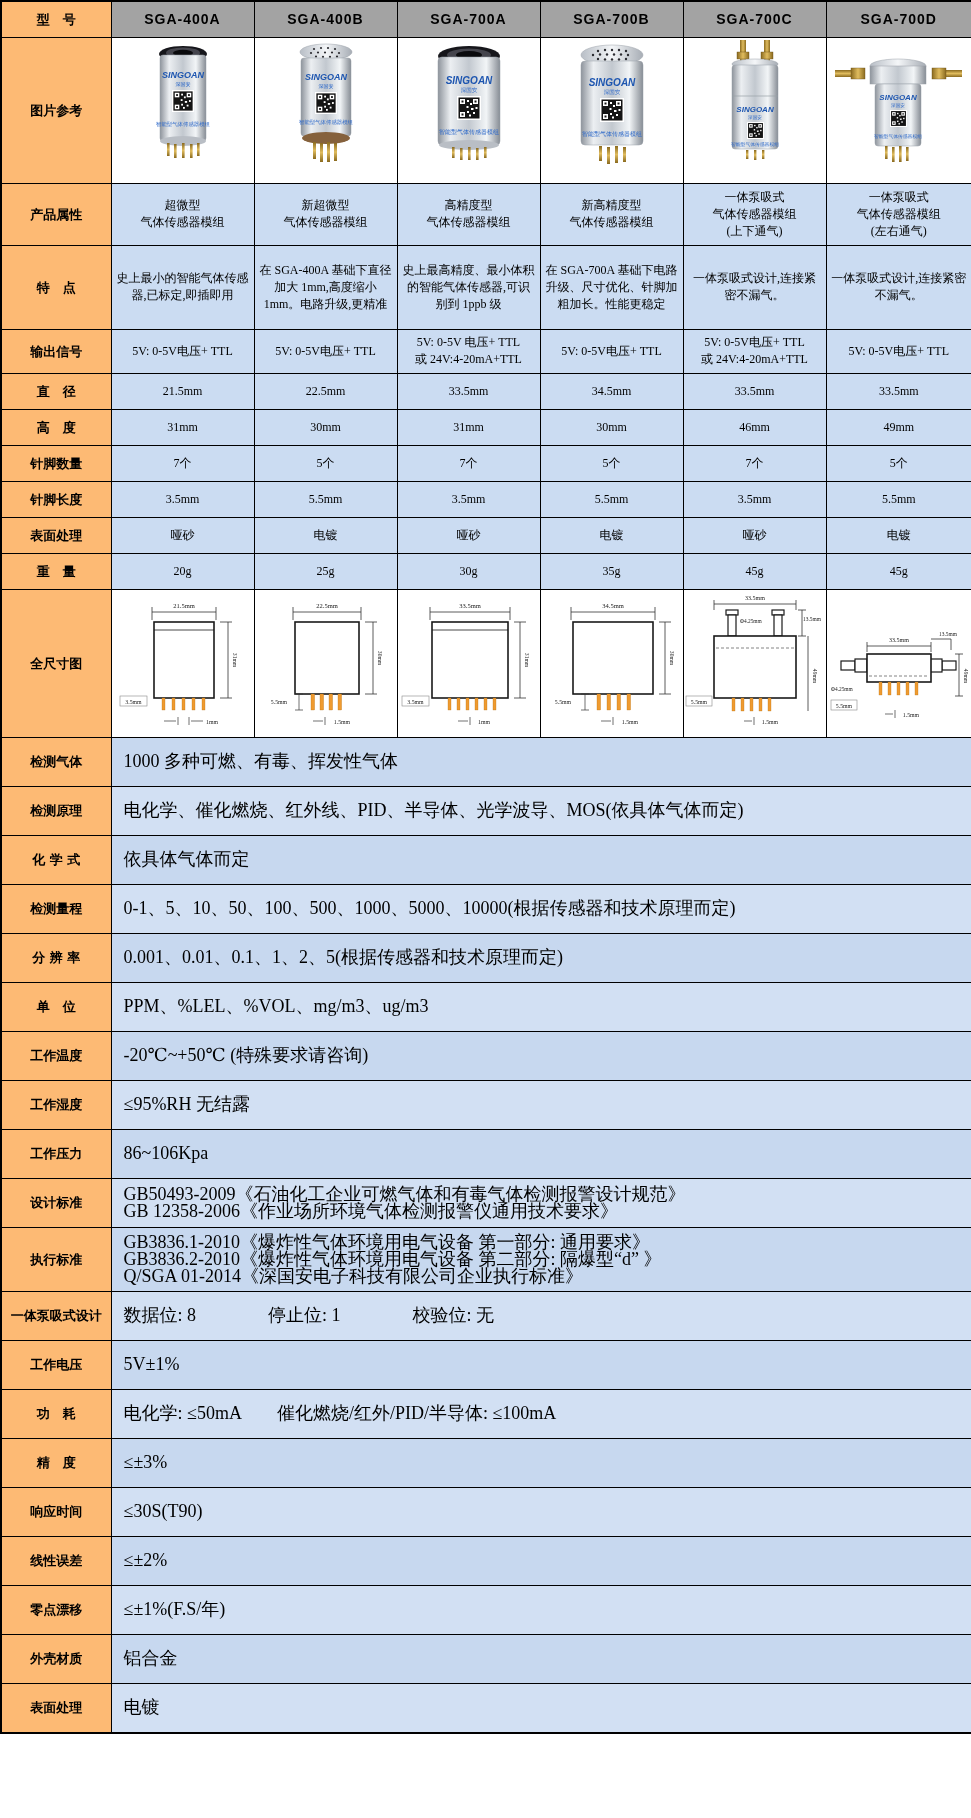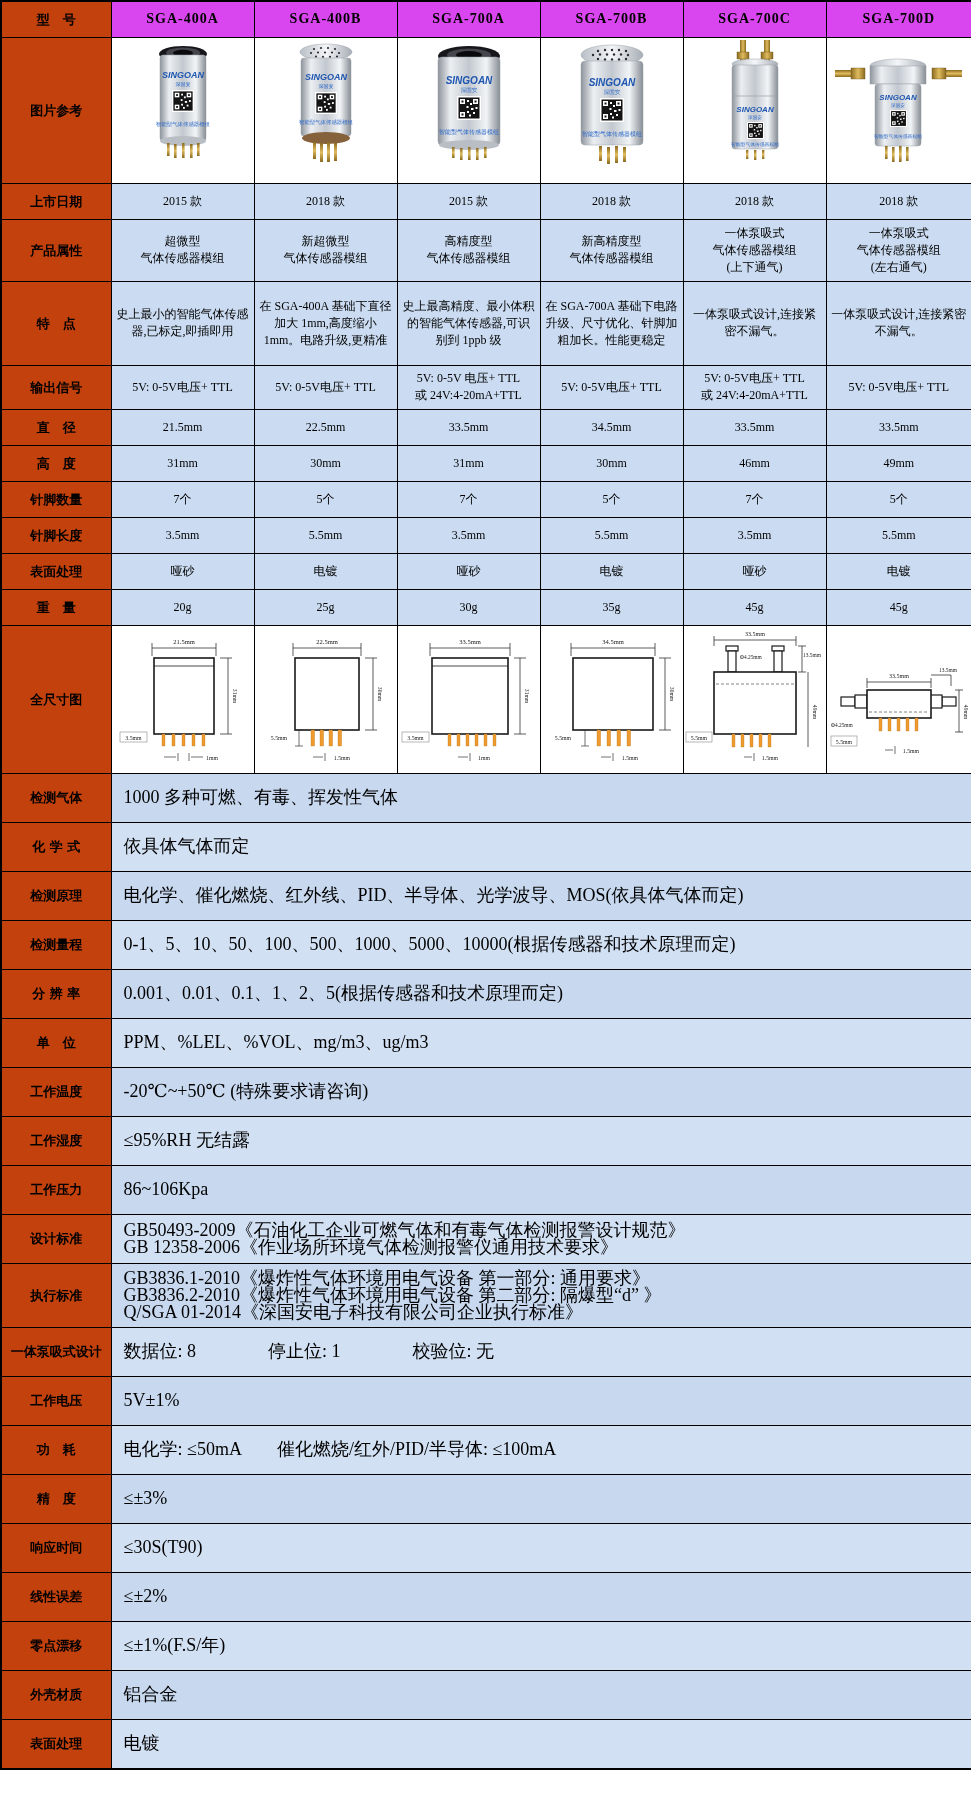--- a/index.html
+++ b/index.html
@@ -1,20 +1,20 @@
 <!DOCTYPE html>
 <html><head>
 <meta charset="utf-8">
 <style>
   html,body{margin:0;padding:0;background:#ffffff;}
   .page{width:971px;font-family:"DejaVu Sans","Liberation Sans",sans-serif;color:#000;}
   table{border-collapse:collapse;width:971px;table-layout:fixed;border:2px solid #000;}
   th,td{border:1px solid #000;text-align:center;vertical-align:middle;padding:2px 4px;overflow:hidden;}
-  th.rowlabel{background:#c2410c;font-weight:bold;font-size:13px;line-height:17px;white-space:pre-wrap;}
-  th.model{background:#d946ef;font-weight:bold;font-size:14px;font-family:Liberation Serif, serif;letter-spacing:1px;}
+  th.rowlabel{background:#fdba74;font-weight:bold;font-size:13px;line-height:17px;white-space:pre-wrap;}
+  th.model{background:#a3a3a3;font-weight:bold;font-size:14px;font-family:Liberation Sans, sans-serif;letter-spacing:1px;}
   td.val{background:#CBDCF2;font-size:12px;line-height:17px;font-family:"Liberation Serif","DejaVu Serif",serif;white-space:pre-line;}
   td.photo,td.diagram{background:#ffffff;padding:0;}
   td.specval{font-size:18px;line-height:17px;text-align:left;padding:6px 4px 6px 12px;
              font-family:"Liberation Serif","DejaVu Serif",serif;white-space:pre-wrap;}
   #spec-rows tr:nth-child(odd) .specval{background:#C7D8EF;}
   #spec-rows tr:nth-child(even) .specval{background:#D2E0F3;}
   tr.r-header{height:36px;}
   tr.r-photo{height:146px;}
   tr.r-launch{height:36px;}
   tr.r-attr{height:62px;}
@@ -269,29 +269,20 @@
             <rect x="58" y="108" width="2.6" height="13" fill="url(#gbrassv)"></rect>
                   <rect x="65" y="109" width="2.6" height="15" fill="url(#gbrassv)"></rect>
             <rect x="72" y="108" width="2.6" height="16" fill="url(#gbrassv)"></rect>
                   <rect x="79" y="109" width="2.6" height="14" fill="url(#gbrassv)"></rect>
           </g>
         </g>
       </svg>
     </td>
   </tr>
 
-  <tr class="r-launch">
-    <th class="rowlabel">上市日期</th>
-          <td class="val">2015 款</td>
-          <td class="val">2018 款</td>
-          <td class="val">2015 款</td>
-          <td class="val">2018 款</td>
-          <td class="val">2018 款</td>
-          <td class="val">2018 款</td>
-        </tr>
   <tr class="r-attr">
     <th class="rowlabel">产品属性</th>
           <td class="val">超微型
 气体传感器模组</td>
           <td class="val">新超微型
 气体传感器模组</td>
           <td class="val">高精度型
 气体传感器模组</td>
           <td class="val">新高精度型
 气体传感器模组</td>
@@ -593,26 +584,26 @@
     </td>
   </tr>
 
   </tbody>
       <tbody id="spec-rows">
         <tr class="specrow">
           <th class="rowlabel">检测气体</th>
           <td class="specval" colspan="6">1000 多种可燃、有毒、挥发性气体</td>
         </tr>
         <tr class="specrow">
+          <th class="rowlabel">检测原理</th>
+          <td class="specval" colspan="6">电化学、催化燃烧、红外线、PID、半导体、光学波导、MOS(依具体气体而定)</td>
+        </tr>
+        <tr class="specrow">
           <th class="rowlabel">化 学 式</th>
           <td class="specval" colspan="6">依具体气体而定</td>
-        </tr>
-        <tr class="specrow">
-          <th class="rowlabel">检测原理</th>
-          <td class="specval" colspan="6">电化学、催化燃烧、红外线、PID、半导体、光学波导、MOS(依具体气体而定)</td>
         </tr>
         <tr class="specrow">
           <th class="rowlabel">检测量程</th>
           <td class="specval" colspan="6">0-1、5、10、50、100、500、1000、5000、10000(根据传感器和技术原理而定)</td>
         </tr>
         <tr class="specrow">
           <th class="rowlabel">分 辨 率</th>
           <td class="specval" colspan="6">0.001、0.01、0.1、1、2、5(根据传感器和技术原理而定)</td>
         </tr>
         <tr class="specrow">

